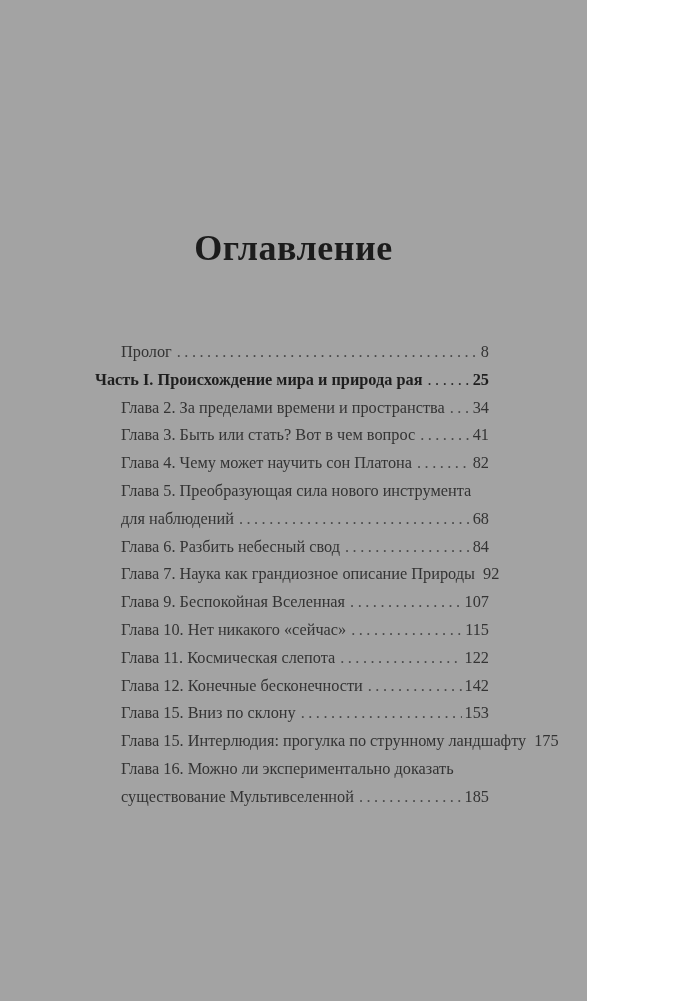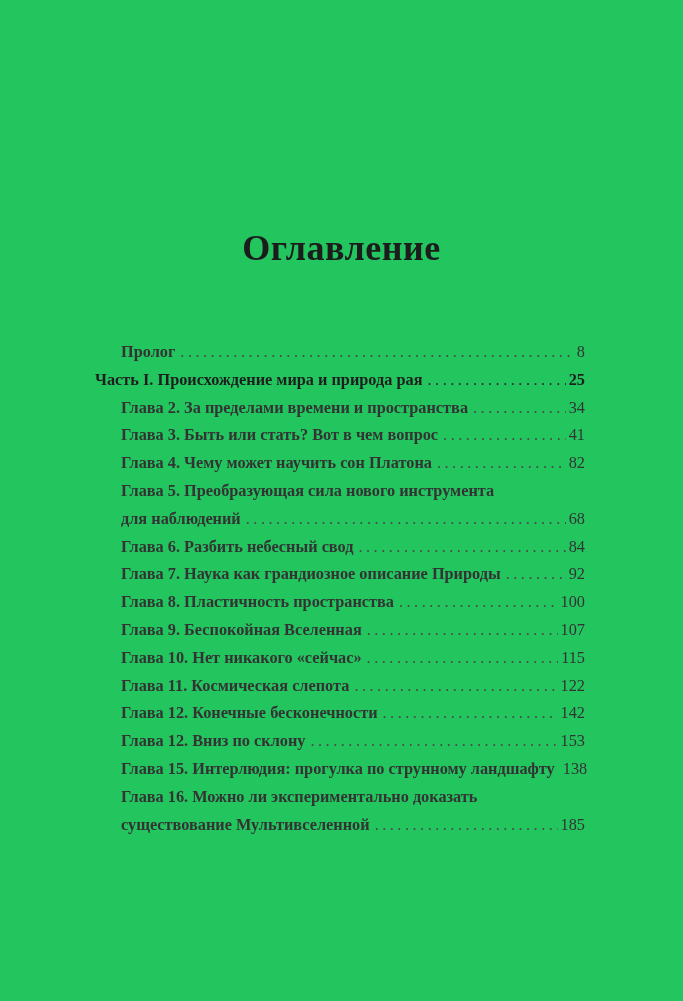--- a/index.html
+++ b/index.html
@@ -9,23 +9,23 @@
   }
   body {
     width: 683px;
     height: 1001px;
     font-family: "Liberation Serif", serif;
     color: #2e2e2e;
     overflow: hidden;
   }
   .page {
     position: relative;
-    width: 683px;
+    width: 587px;
     height: 1001px;
-    background: #22c55e;
+    background: #a3a3a3;
   }
   .title {
     margin: 0;
     padding-top: 226px;
     font-size: 36px;
     line-height: 44px;
     font-weight: 700;
     text-align: center;
     letter-spacing: 0.5px;
     color: #1c1c1c;
@@ -44,21 +44,20 @@
     font-weight: 700;
     color: #1e1e1e;
   }
   .line {
     display: flex;
     align-items: baseline;
   }
   .txt {
     flex: 0 1 auto;
     white-space: nowrap;
-    font-weight: bold;
   }
   .leader {
     flex: 1 1 auto;
     overflow: hidden;
     white-space: nowrap;
     margin: 0 3px 0 5px;
     color: #4a4a4a;
     font-weight: 400;
   }
   .leader::after {
@@ -131,27 +130,20 @@
       </div>
       <div class="entry indent">
         <div class="line">
           <span class="txt">Глава 7. Наука как грандиозное описание Природы</span>
           <span class="leader"></span>
           <span class="page-num">92</span>
         </div>
       </div>
       <div class="entry indent">
         <div class="line">
-          <span class="txt">Глава 8. Пластичность пространства</span>
-          <span class="leader"></span>
-          <span class="page-num">100</span>
-        </div>
-      </div>
-      <div class="entry indent">
-        <div class="line">
           <span class="txt">Глава 9. Беспокойная Вселенная</span>
           <span class="leader"></span>
           <span class="page-num">107</span>
         </div>
       </div>
       <div class="entry indent">
         <div class="line">
           <span class="txt">Глава 10. Нет никакого «сейчас»</span>
           <span class="leader"></span>
           <span class="page-num">115</span>
@@ -166,30 +158,30 @@
       </div>
       <div class="entry indent">
         <div class="line">
           <span class="txt">Глава 12. Конечные бесконечности</span>
           <span class="leader"></span>
           <span class="page-num">142</span>
         </div>
       </div>
       <div class="entry indent">
         <div class="line">
-          <span class="txt">Глава 12. Вниз по склону</span>
+          <span class="txt">Глава 15. Вниз по склону</span>
           <span class="leader"></span>
           <span class="page-num">153</span>
         </div>
       </div>
       <div class="entry indent">
         <div class="line">
           <span class="txt">Глава 15. Интерлюдия: прогулка по струнному ландшафту</span>
           <span class="leader"></span>
-          <span class="page-num">138</span>
+          <span class="page-num">175</span>
         </div>
       </div>
       <div class="entry indent">
         <div class="line">
           <span class="txt">Глава 16. Можно ли экспериментально доказать</span>
         </div>
         <div class="line">
           <span class="txt">существование Мультивселенной</span>
           <span class="leader"></span>
           <span class="page-num">185</span>

